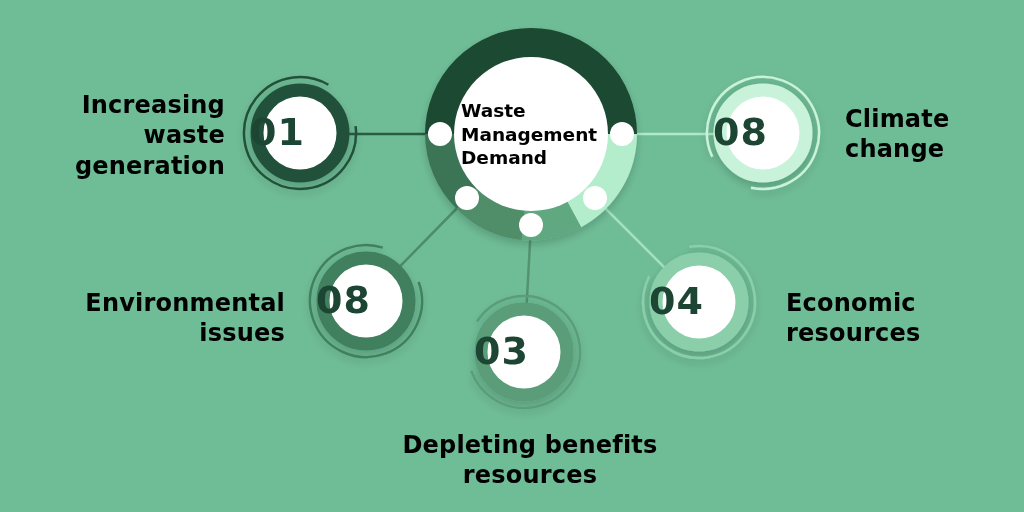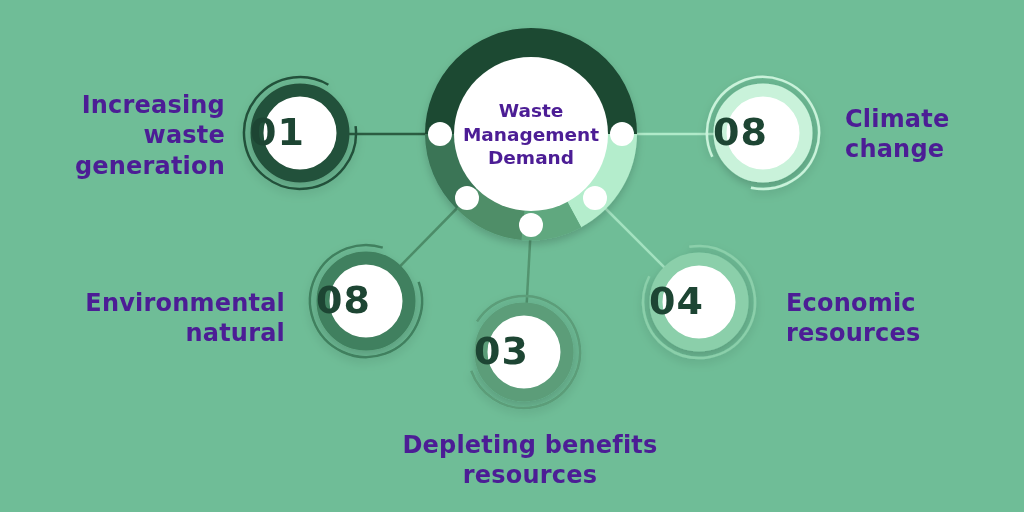--- a/index.html
+++ b/index.html
@@ -5,35 +5,35 @@
   html,body{margin:0;padding:0;}
   body{
     width:1024px;height:512px;position:relative;overflow:hidden;
     background:#6fbd97;
     font-family:"DejaVu Sans","Liberation Sans",sans-serif;
   }
   .stage{position:absolute;inset:0;}
   svg{position:absolute;left:0;top:0;}
   .label{
     position:absolute;
-    font-weight:bold;color:#4c1d95;
+    font-weight:bold;color:#000000;
     font-size:24px;line-height:1.27;
     letter-spacing:.2px;
   }
   .label.right{text-align:right;}
   .label.center{text-align:center;}
   .label.left{text-align:left;}
   .num{
     position:absolute;width:100px;text-align:left;
     font-weight:bold;font-size:38px;color:#1d4533;letter-spacing:1px;
   }
   .hub-title{
     position:absolute;left:461px;top:99px;width:140px;
-    text-align:center;font-weight:bold;font-size:18.5px;line-height:1.28;
-    color:#4c1d95;
+    font-weight:bold;font-size:18.5px;line-height:1.28;
+    color:#000000;
   }
   .logo{position:absolute;left:853px;top:436px;width:166px;height:72px;}
   .logo .word{
     position:relative;
     font-weight:bold;font-size:46px;line-height:1;color:#ffffff;
     letter-spacing:0px;
     text-shadow:
       -2px -2px 0 #2e6fd6, 2px -2px 0 #2e6fd6,
       -2px  2px 0 #2e6fd6, 2px  2px 0 #2e6fd6,
       -3px  0   0 #2e6fd6, 3px  0   0 #2e6fd6,
@@ -110,19 +110,19 @@
 
   <div class="hub-title">Waste Management Demand</div>
 
   <div class="num" style="left:250px;top:110px;">01</div>
   <div class="num" style="left:316px;top:278px;">08</div>
   <div class="num" style="left:474px;top:329px;">03</div>
   <div class="num" style="left:649px;top:279px;">04</div>
   <div class="num" style="left:713px;top:110px;">08</div>
 
   <div class="label right" style="left:30px;top:90px;width:195px;">Increasing waste generation</div>
-  <div class="label right" style="left:65px;top:288px;width:220px;">Environmental natural</div>
+  <div class="label right" style="left:65px;top:288px;width:220px;">Environmental issues</div>
   <div class="label center" style="left:380px;top:430px;width:300px;">Depleting benefits resources</div>
   <div class="label left" style="left:786px;top:288px;width:210px;">Economic resources</div>
   <div class="label left" style="left:845px;top:104px;width:170px;">Climate change</div>
 
 
 </div>
 
 </body></html>

